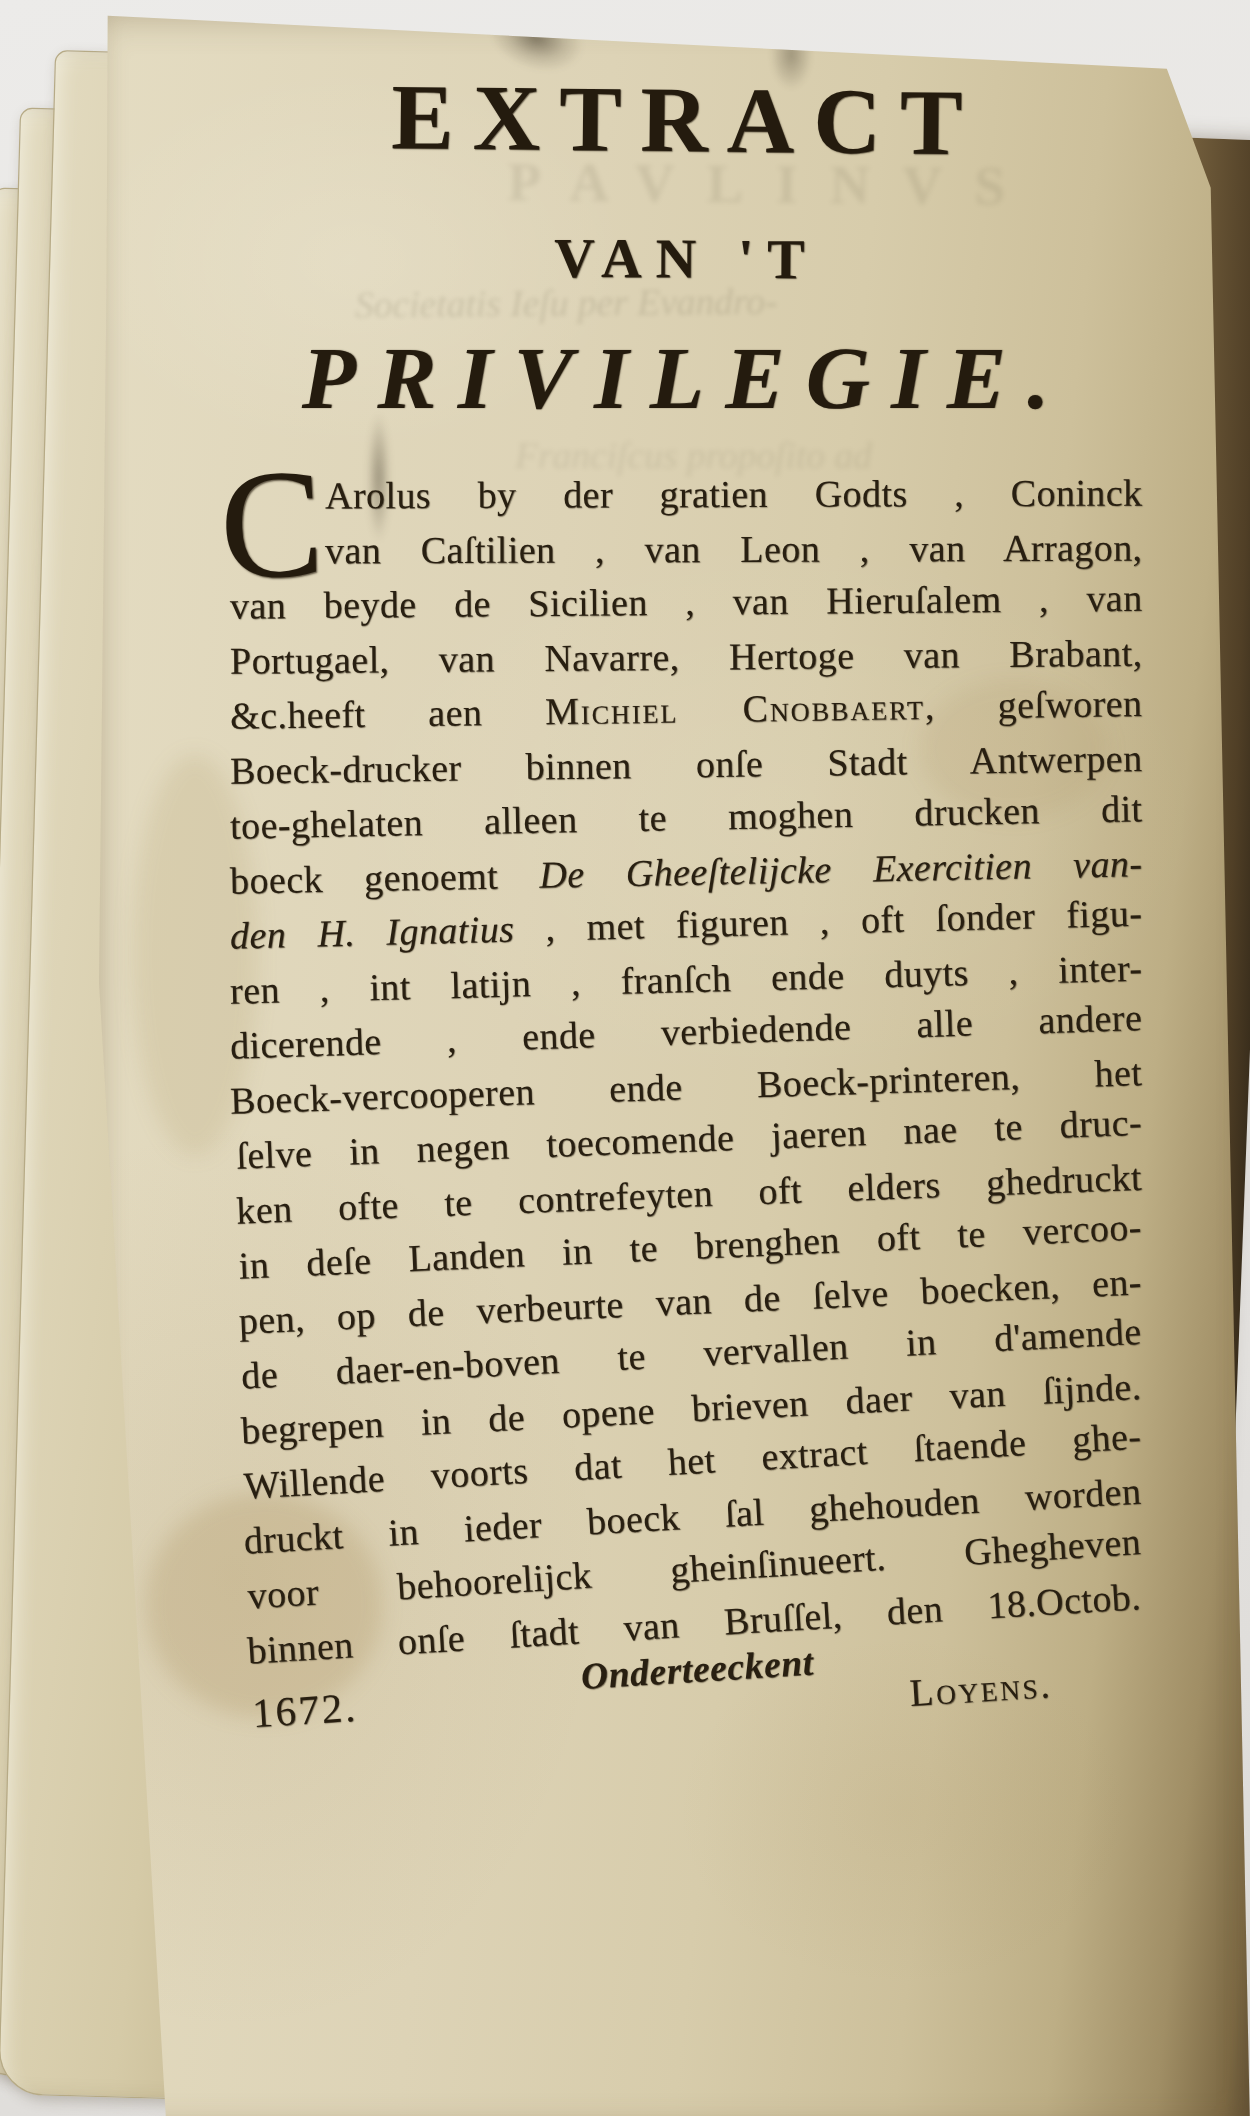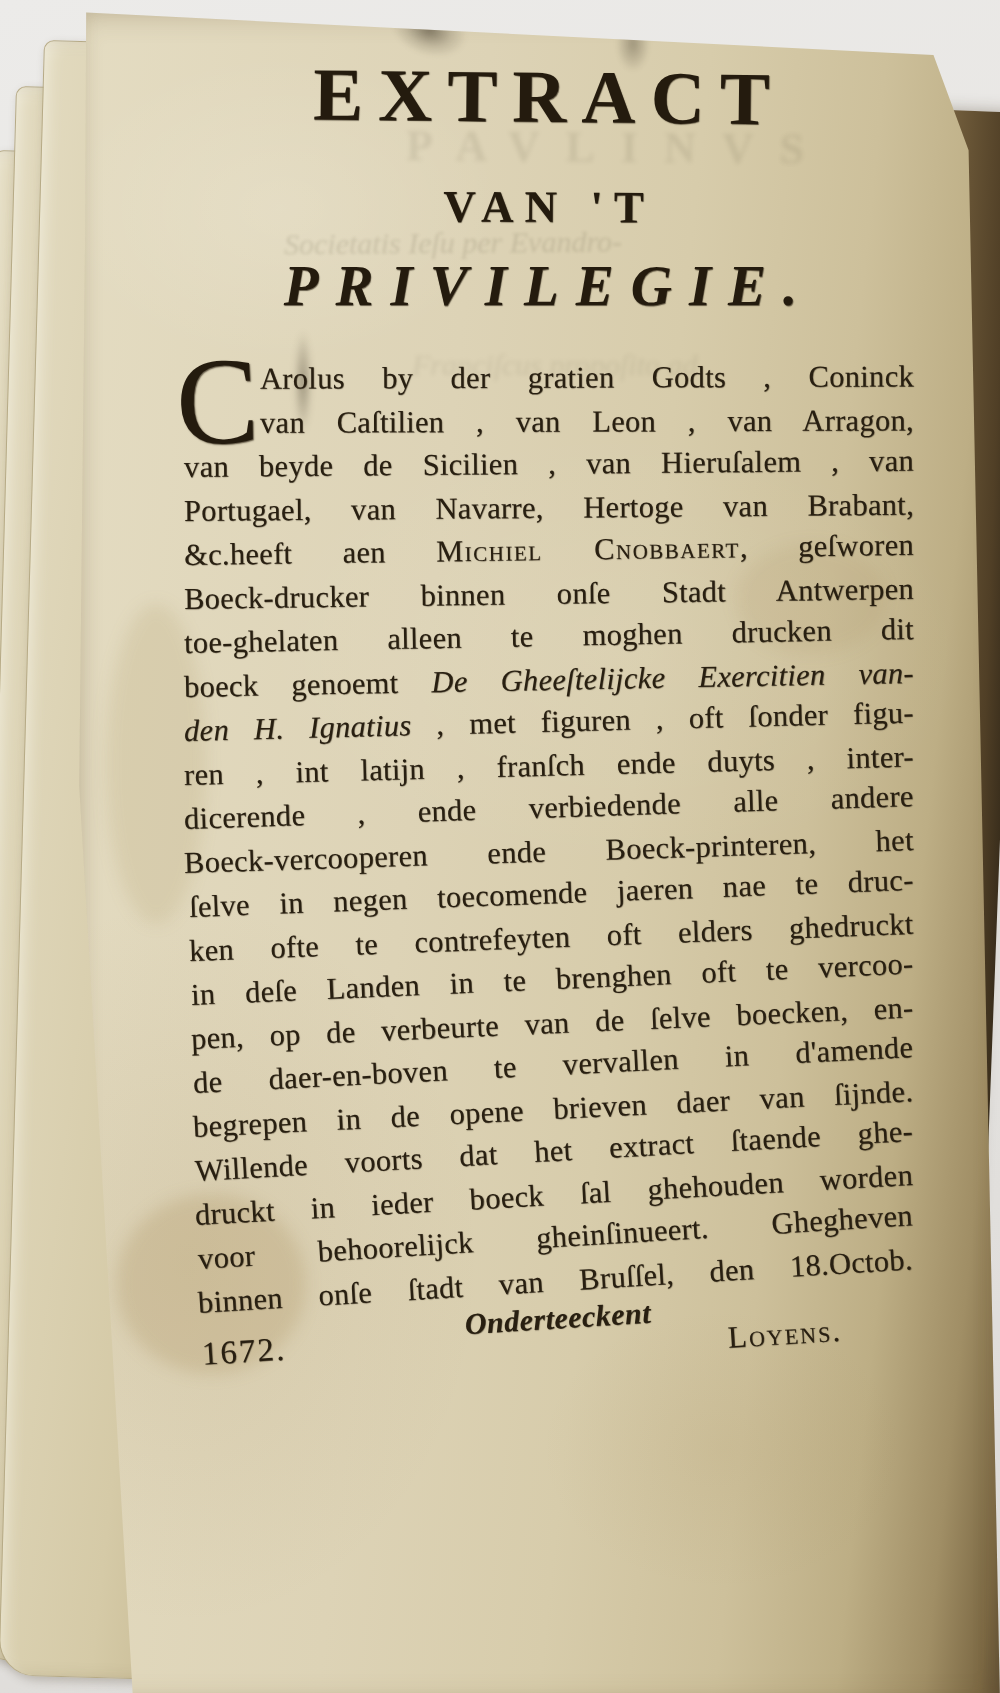--- a/index.html
+++ b/index.html
@@ -60,21 +60,21 @@
           opacity:.12; filter:blur(2px); transform:rotate(.5deg);}
   #ghost2{left:208px; top:222px; font-size:30px; font-style:italic; opacity:.17;
           filter:blur(1.5px); transform:rotate(-.5deg);}
   #ghost3{left:336px; top:344px; font-size:30px; font-style:italic; opacity:.12; filter:blur(2px);}
   
   #column{position:absolute; left:108px; top:26px; width:730px; color:#261d10;}
   .title{ text-align:center; font-weight:bold; color:#241b0e;
           text-shadow:.6px .6px 1px rgba(35,26,12,.65);}
   #title1{margin-top:22px; font-size:75px; line-height:90px; letter-spacing:15px; transform:rotate(.6deg);}
   #title2{margin-top:38px; font-size:45px; line-height:54px; letter-spacing:11px; transform:rotate(.3deg);}
-  #title3{margin-top:16px; font-size:57px; line-height:71px; letter-spacing:17px; font-style:italic;}
+  #title3{margin-top:34px; font-size:71px; line-height:71px; letter-spacing:17px; font-style:italic;}
   #body{position:relative; margin-top:36px;}
   #dropcap{
     position:absolute; left:-8px; top:-6px; font-size:124px; line-height:.82;
     color:#241b0e; text-shadow:1px 1px 1.5px rgba(35,26,12,.7); transform:rotate(-2deg);
   }
   .bl{
     font-size:30.5px; line-height:44px; height:44px; overflow:visible;
     text-align:justify; text-align-last:justify; text-justify:inter-word;
     word-spacing:2px; letter-spacing:.3px;
     color:#281f11; text-shadow:.5px .5px .9px rgba(40,30,15,.6);

